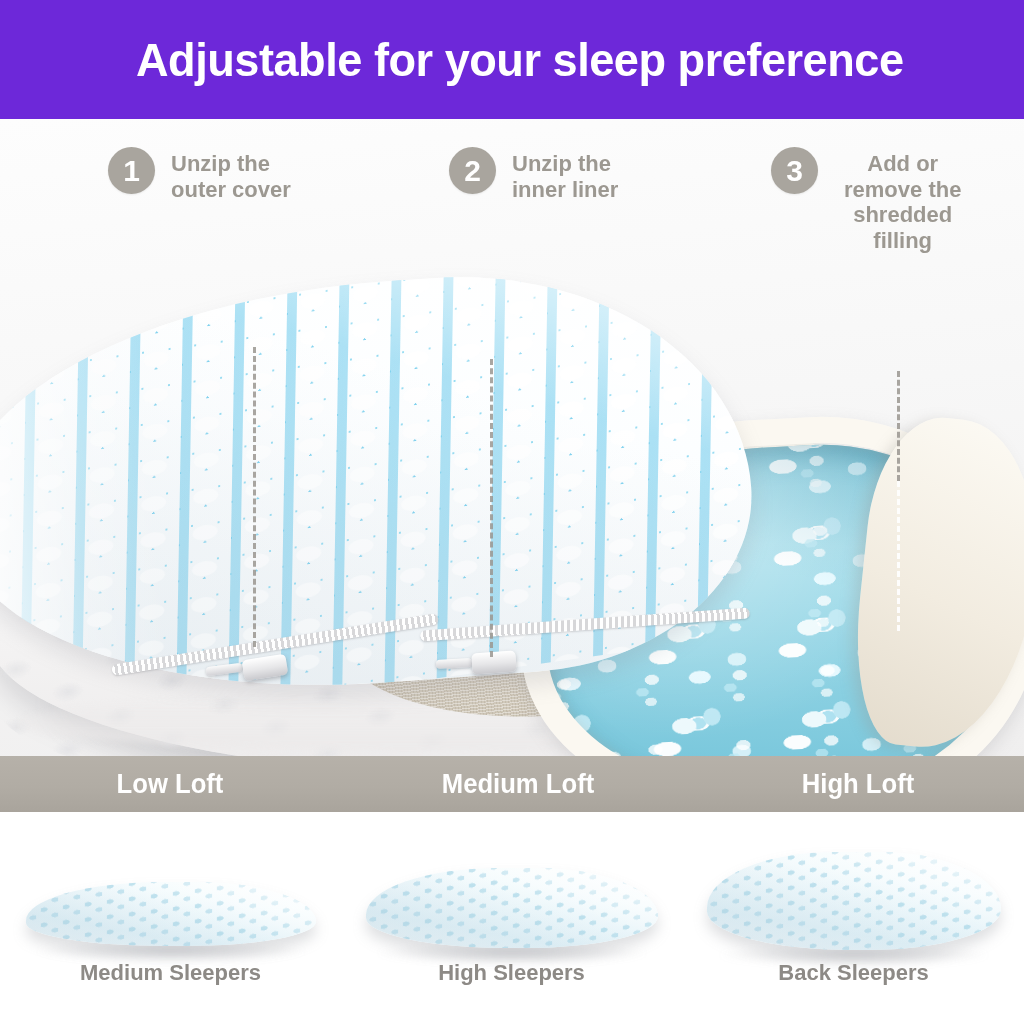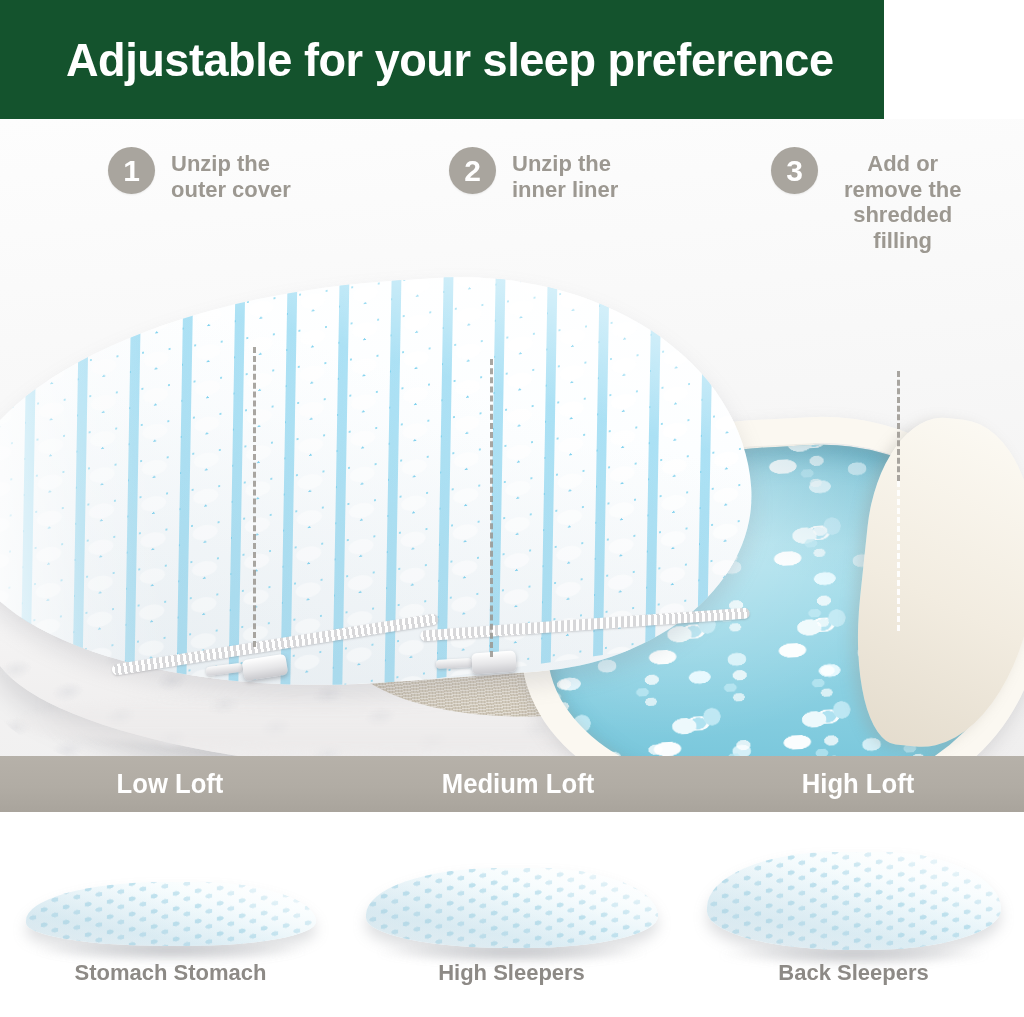--- a/index.html
+++ b/index.html
@@ -5,22 +5,22 @@
   * { margin:0; padding:0; box-sizing:border-box; }
   html,body { background:#ffffff; }
   body {
     width:1024px; height:1017px; position:relative; overflow:hidden;
     font-family:"Liberation Sans", sans-serif;
     background:#ffffff;
   }
 
   
   .header-band{
-    position:absolute; left:0; top:0; width:884px; height:119px;
-    background:#14532d;
+    position:absolute; left:0; top:0; width:1024px; height:119px;
+    background:#6d28d9;
     display:flex; align-items:center; justify-content:center;padding-left:15px;
   }
   .header-title{
     color:#ffffff; font-size:47px; font-weight:bold;
     letter-spacing:-0.5px; white-space:nowrap;
     transform:scaleX(0.96);
     text-shadow:0 1px 0 rgba(0,0,0,0.04);
   }
 
   
@@ -372,21 +372,21 @@
 <div class="loft-row">
 
   <div class="loft-cell cell-0">
     <div class="mini-wrap">
       <div class="mini-shadow sh-low"></div>
       <div class="mini-pillow p-low">
         <div class="mini-dots"></div>
         <div class="mini-sheen"></div>
       </div>
     </div>
-    <div class="sleeper-label">Stomach Stomach</div>
+    <div class="sleeper-label">Medium Sleepers</div>
   </div>
 
   <div class="loft-cell cell-1">
     <div class="mini-wrap">
       <div class="mini-shadow sh-med"></div>
       <div class="mini-pillow p-med">
         <div class="mini-dots"></div>
         <div class="mini-sheen"></div>
       </div>
     </div>

